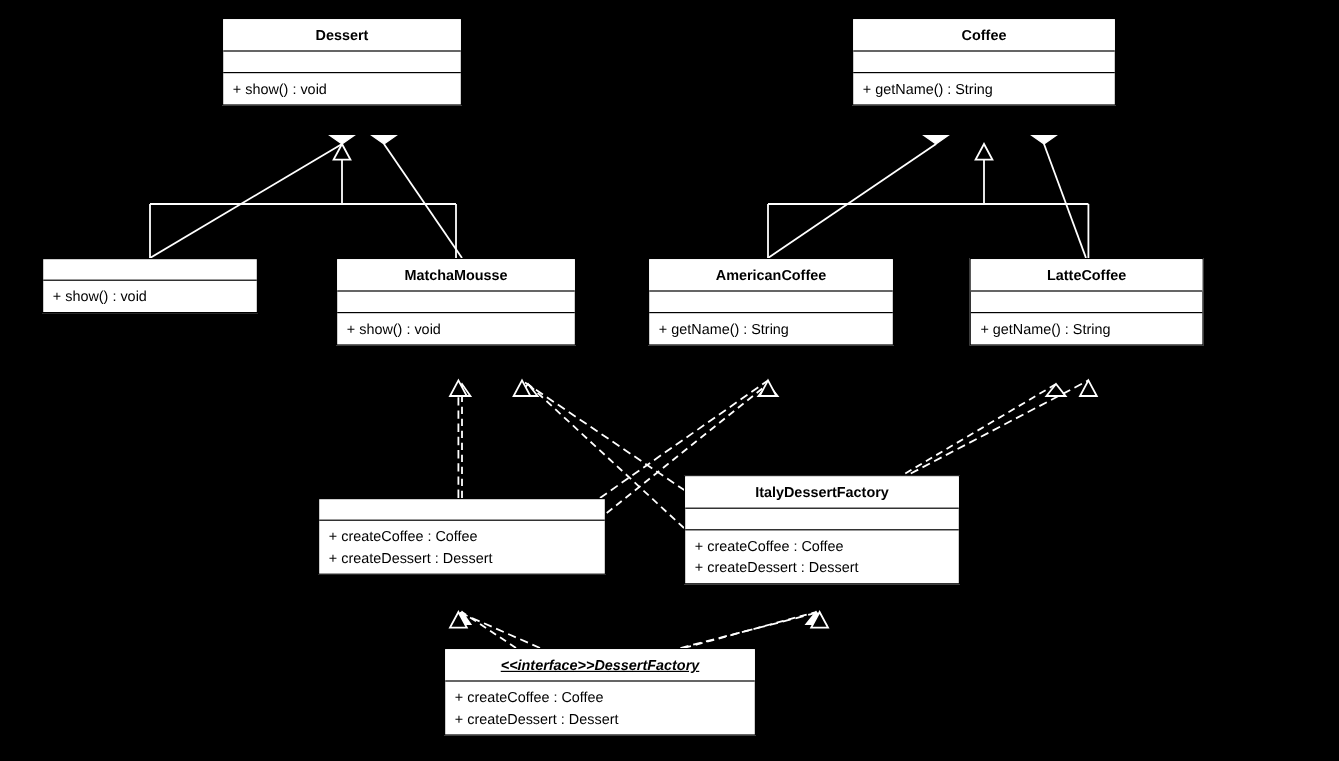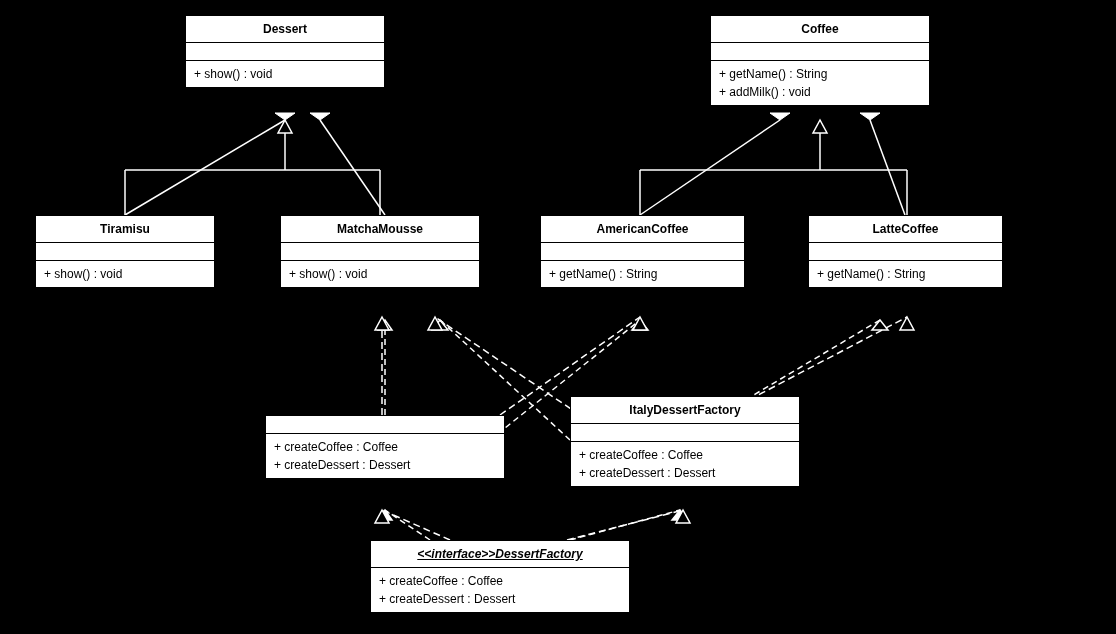--- a/index.html
+++ b/index.html
@@ -136,26 +136,24 @@
     <div class="section">
       <p>+ show() : void</p>
     </div>
   </div>
 
   <div class="uml-box" style="left:710px;top:15px;width:220px;">
     <div class="header">Coffee</div>
     <div class="section empty-section"></div>
     <div class="section">
       <p>+ getName() : String</p>
-      <p>+ addMilk() : void</p>
     </div>
   </div>
 
   <div class="uml-box" style="left:35px;top:215px;width:180px;">
-    <div class="header">Tiramisu</div>
     <div class="section empty-section"></div>
     <div class="section">
       <p>+ show() : void</p>
     </div>
   </div>
 
   <div class="uml-box" style="left:280px;top:215px;width:200px;">
     <div class="header">MatchaMousse</div>
     <div class="section empty-section"></div>
     <div class="section">

